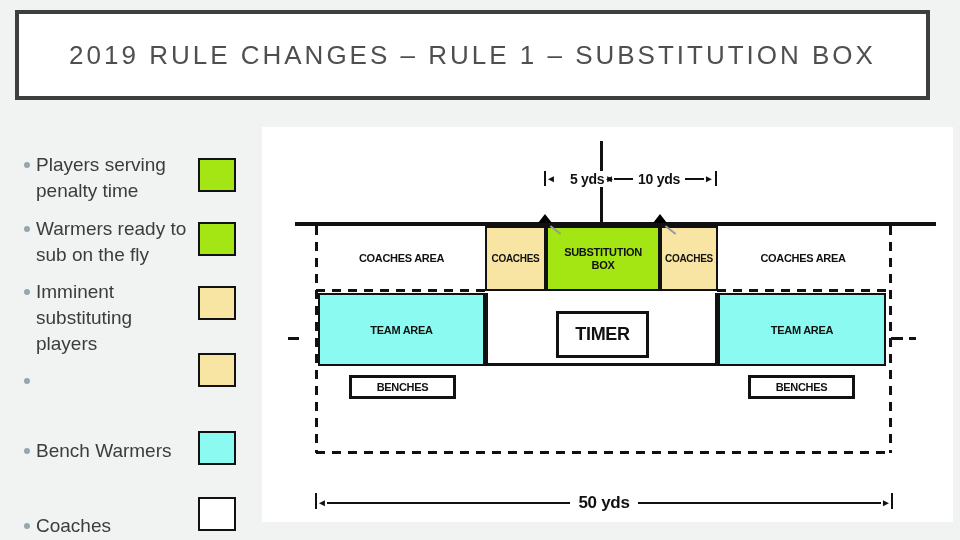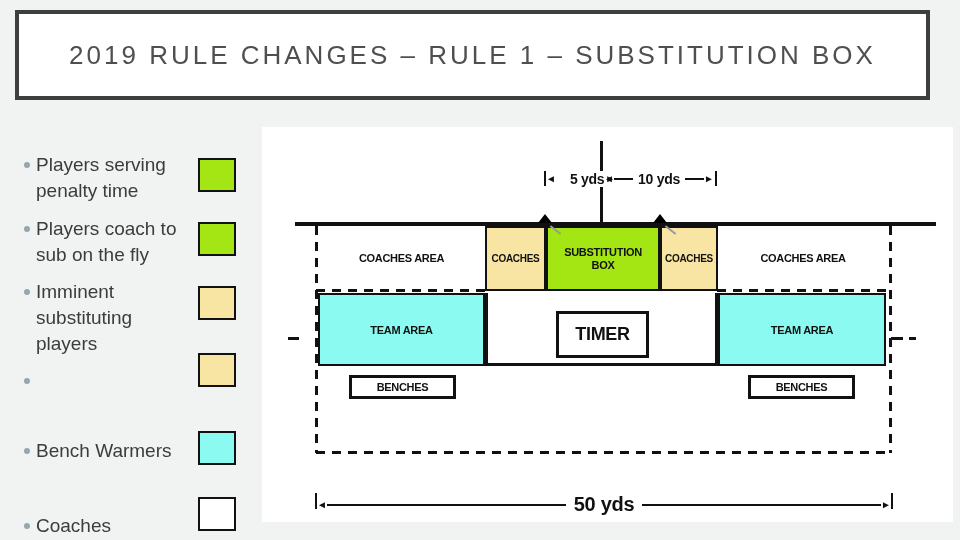--- a/index.html
+++ b/index.html
@@ -48,21 +48,21 @@
   </div>
 
   <div>
     <div class="legend-item li0">
       <span class="bullet"></span>
       <span class="legend-label">Players serving penalty time</span>
       <span class="swatch" style="background-color: rgb(163, 230, 20);"></span>
     </div>
     <div class="legend-item li1">
       <span class="bullet"></span>
-      <span class="legend-label">Players coach to sub on the fly</span>
+      <span class="legend-label">Warmers ready to sub on the fly</span>
       <span class="swatch" style="background-color: rgb(163, 230, 20);"></span>
     </div>
     <div class="legend-item li2">
       <span class="bullet"></span>
       <span class="legend-label">Imminent substituting players</span>
       <span class="swatch" style="background-color: rgb(249, 229, 163);"></span>
     </div>
     <div class="legend-item li3">
       <span class="bullet"></span>
       <span class="swatch" style="background-color: rgb(249, 229, 163);"></span>
@@ -153,19 +153,19 @@
     <div class="abs blk" style="left:629px;top:210px;width:12px;height:3px;"></div>
     <div class="abs blk" style="left:647px;top:210px;width:7px;height:3px;"></div>
 
     <div class="dash-h" style="left:54px;top:324px;width:576px;"></div>
 
     <div class="abs blk" style="left:53px;top:366px;width:2px;height:16px;"></div>
     <div class="abs blk" style="left:629px;top:366px;width:2px;height:16px;"></div>
     <div class="abs dim" style="left:55px;top:366px;width:574px;">
       <span class="arr">◄</span>
       <span class="dline"></span>
-      <span class="dlabel" style="font-size:20px;padding:0 8px;">50 yds</span>
+      <span class="dlabel" style="font-size:17px;padding:0 8px;">50 yds</span>
       <span class="dline"></span>
       <span class="arr">►</span>
     </div>
 
   </div>
 </div>
 
 </body></html>

